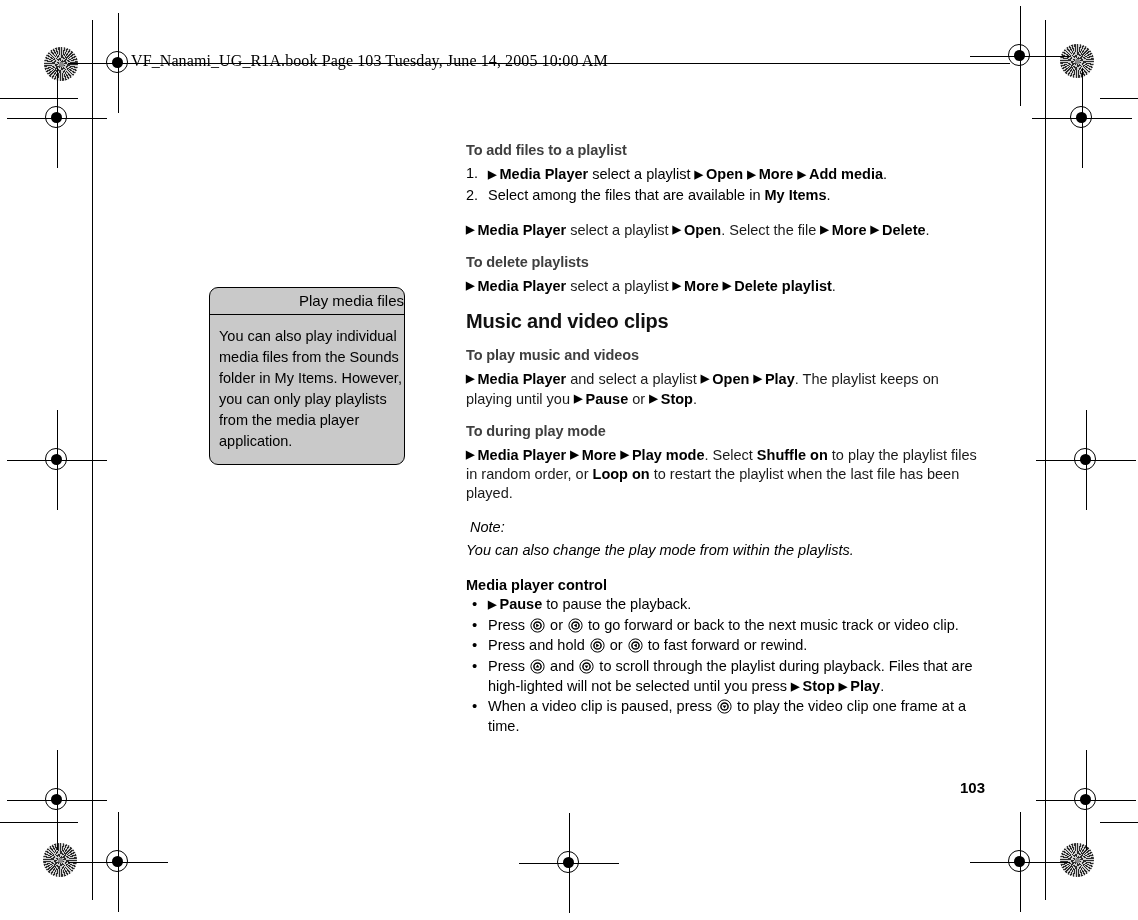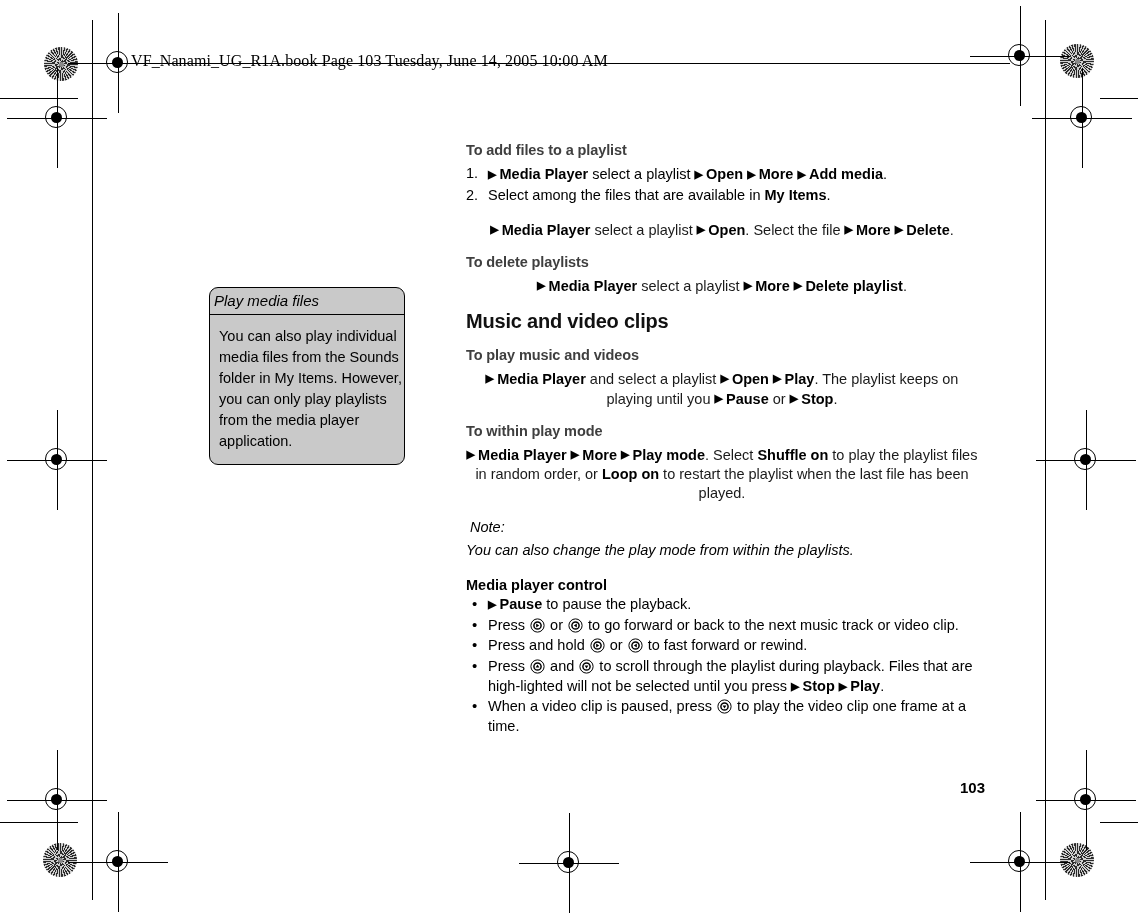--- a/index.html
+++ b/index.html
@@ -108,21 +108,20 @@
     font-weight: bold;
     margin: 0 0 14px 0;
     color: #111;
     letter-spacing: -0.2px;
   }
   p.body {
     font-size: 14.5px;
     line-height: 19.5px;
     margin: 0 0 14px 0;
     color: #1a1a1a;
-    text-align: center;
   }
   .b { font-weight: bold; color: #000; }
   .arrow { font-size: 11px; vertical-align: 1.5px; letter-spacing: 0; }
 
   ol.steps {
     margin: 0 0 14px 0;
     padding: 0;
     list-style: none;
     font-size: 14.5px;
     line-height: 19.5px;
@@ -190,26 +189,25 @@
     position: absolute;
     left: 209px;
     top: 287px;
     width: 196px;
     background: #c9c9c9;
     border: 1.5px solid #000;
     border-radius: 9px;
     box-sizing: border-box;
   }
   .callout-title {
-    text-align: left;
+    text-align: right;
     font-size: 15px;
-    padding: 4px 0 5px 4px;
+    padding: 4px 0 5px 12px;
     border-bottom: 1.5px solid #000;
     color: #000;
-    font-style: italic;
   }
   .callout-body {
     font-size: 14.5px;
     line-height: 21px;
     padding: 11px 1px 12px 9px;
     color: #000;
   }
 
   
   .folio {
@@ -331,21 +329,21 @@
   <p class="body"><span class="b arrow">▶ </span><span class="b">Media Player</span><span> select a playlist </span><span class="b arrow">▶ </span><span class="b">Open</span><span>. Select the file </span><span class="b arrow">▶ </span><span class="b">More</span><span> </span><span class="b arrow">▶ </span><span class="b">Delete</span><span>.</span></p>
 
   <h3 class="sub">To delete playlists</h3>
   <p class="body"><span class="b arrow">▶ </span><span class="b">Media Player</span><span> select a playlist </span><span class="b arrow">▶ </span><span class="b">More</span><span> </span><span class="b arrow">▶ </span><span class="b">Delete playlist</span><span>.</span></p>
 
   <h2 class="chapter">Music and video clips</h2>
 
   <h3 class="sub">To play music and videos</h3>
   <p class="body"><span class="b arrow">▶ </span><span class="b">Media Player</span><span> and select a playlist </span><span class="b arrow">▶ </span><span class="b">Open</span><span> </span><span class="b arrow">▶ </span><span class="b">Play</span><span>. The playlist keeps on playing until you </span><span class="b arrow">▶ </span><span class="b">Pause</span><span> or </span><span class="b arrow">▶ </span><span class="b">Stop</span><span>.</span></p>
 
-  <h3 class="sub">To within play mode</h3>
+  <h3 class="sub">To during play mode</h3>
   <p class="body"><span class="b arrow">▶ </span><span class="b">Media Player</span><span> </span><span class="b arrow">▶ </span><span class="b">More</span><span> </span><span class="b arrow">▶ </span><span class="b">Play mode</span><span>. Select </span><span class="b">Shuffle on</span><span> to play the playlist files in random order, or </span><span class="b">Loop on</span><span> to restart the playlist when the last file has been played.</span></p>
 
   <p class="note-label">Note:</p>
   <p class="note-text">You can also change the play mode from within the playlists.</p>
 
   <h4 class="ctrl">Media player control</h4>
   <ul class="bullets">
     <li>
       <span class="dot">•</span>
       <span><span class="b arrow">▶ </span><span class="b">Pause</span><span> to pause the playback.</span></span>

